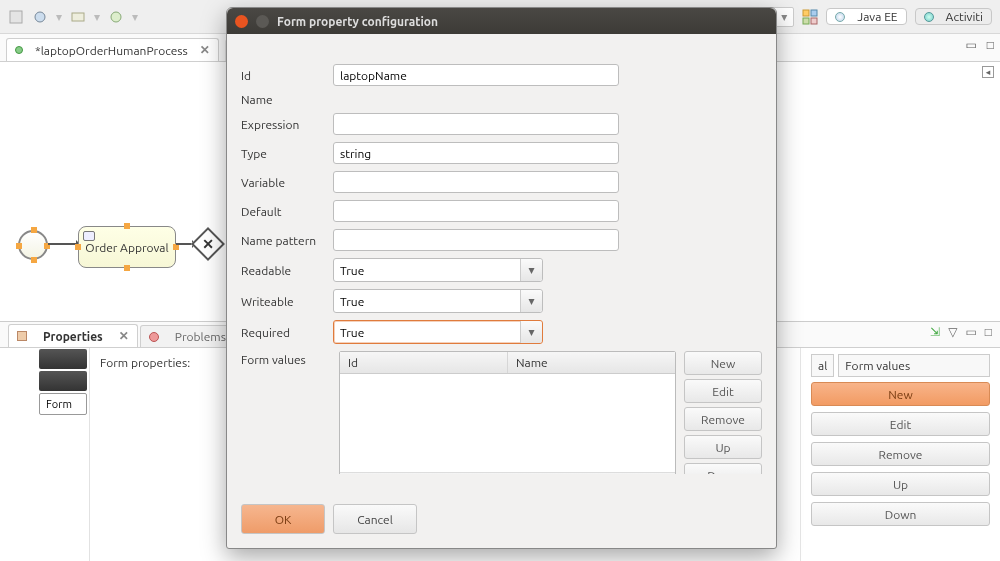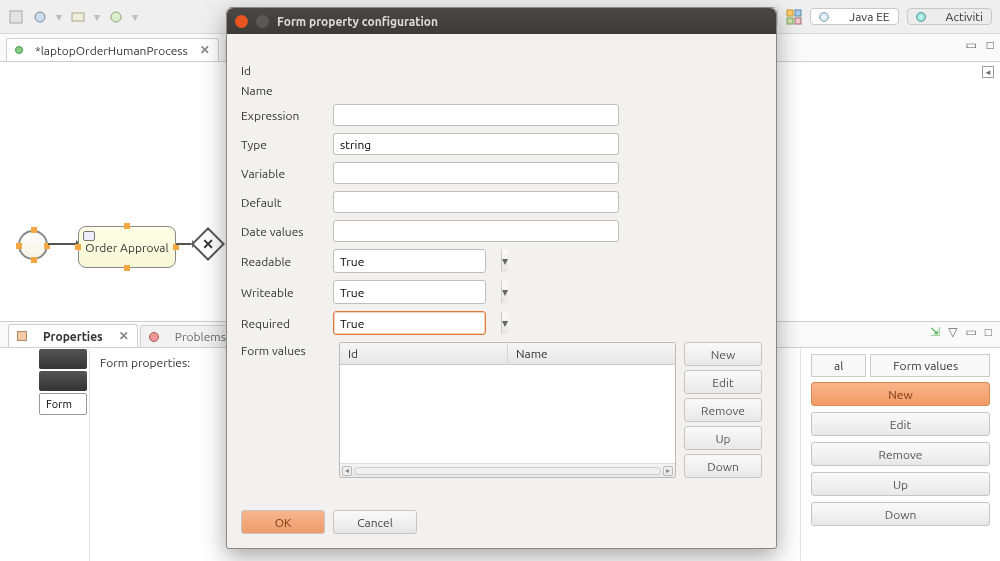--- a/index.html
+++ b/index.html
@@ -2,21 +2,21 @@
 <html><head>
 <meta charset="utf-8">
 <style>
 * { box-sizing: border-box; margin: 0; padding: 0; font-family: "Ubuntu", "Segoe UI", Arial, sans-serif; font-size: 12px; }
 body { width: 1000px; height: 561px; background: #fff; overflow: hidden; position: relative; color: #333; }
 
 
 .top-toolbar { height: 34px; border-bottom: 1px solid #d8d8d8; background: #efefef; display: flex; align-items: center; padding: 0 8px; gap: 8px; }
 .tool-ico { width: 16px; height: 16px; display: inline-block; }
 .spacer { flex: 1; }
-.persp-pill { display: flex; align-items: center; gap: 20px; padding: 1px 8px; border: 1px solid #c8c8c8; background: #fff; border-radius: 4px; }
+.persp-pill { display: flex; align-items: center; gap: 12px; padding: 1px 8px; border: 1px solid #c8c8c8; background: #fff; border-radius: 4px; }
 .persp-pill.inset { background: #ececec; }
 .small-circ { width: 10px; height: 10px; border-radius: 50%; }
 
 
 .editor-tabs { height: 28px; display: flex; align-items: flex-end; padding-left: 6px; gap: 6px; position: relative; border-bottom: 1px solid #cfcfcf; background: #fafafa; }
 .ed-tab { display: flex; align-items: center; gap: 12px; padding: 4px 8px; border: 1px solid #cfcfcf; border-bottom: none; background: #fff; border-radius: 3px 3px 0 0; }
 .ed-tab.dim { opacity: .55; }
 .close-x { color: #888; font-weight: bold; }
 .ed-ctrls { position: absolute; right: 6px; top: 4px; display: flex; gap: 10px; color: #555; }
 .ed-ctrls span { cursor: default; }
@@ -50,55 +50,55 @@
 .props-left { width: 90px; background:#fff; border-right:1px solid #e2e2e2; display:flex; flex-direction:column; }
 .props-cat { padding:4px 6px; font-size:11px; color:#fff; background:linear-gradient(#555,#333); margin:1px 2px; border-radius:2px; visibility:hidden;}
 .props-cat.shown { visibility:visible;margin-left:39px; }
 .props-cat.sel { background:#fff; color:#000; border:1px solid #999;}
 .props-main { flex:1; padding:8px 10px; position:relative; }
 .props-title { font-size:12px; margin-bottom:6px; }
 
 
 .right-side { width: 200px; border-left:1px solid #e5e5e5; display:flex; flex-direction:column; padding:6px 10px; gap:2px; }
 .rs-head { display:flex; align-items:center; gap:4px; height:22px; font-size:12px; color:#333; }
-.rs-head .minilabel { padding:4px 22px; border:1px solid #ccc; background:#f8f8f8; }
+.rs-head .minilabel { padding:4px 6px; border:1px solid #ccc; background:#f8f8f8; }
 .side-btn { margin-top:4px; height:24px; border:1px solid #c5c5c5; background:linear-gradient(#fafafa,#e8e8e8); border-radius:3px; font-size:12px; color:#555; }
 .side-btn.primary { background:linear-gradient(#f8b48a,#f29b63); color:#7a3d12; border-color:#d88a55; }
 
 
 .dialog { position: absolute; left: 226px; top: 7px; width: 551px; height: 542px; background: #f2f1f0; border: 1px solid #888; border-radius: 6px 6px 3px 3px; box-shadow: 0 8px 24px rgba(0,0,0,.35); display:flex; flex-direction:column;gap:20px; }
 .dlg-titlebar { height: 26px; background: linear-gradient(#4a4844,#3d3b37); border-radius: 6px 6px 0 0; display:flex; align-items:center; gap:8px; padding:0 8px; color:#ddd; font-size:12px; font-weight:bold; }
 .win-btn { width:13px; height:13px; border-radius:50%; }
 .win-close { background:#e95420; }
 .win-min { background:#5b5955; }
 .dlg-body { flex:1; padding: 10px 14px 0 14px; overflow:auto; }
 .form-row { display:flex; align-items:center; margin-bottom:7px; gap: 4px;}
 .form-row label { width: 88px; font-size:12px; color:#333; }
 .form-row input[type=text] { width: 286px; height:22px; border:1px solid #bdbdbd; border-radius:3px; padding:0 6px; font-size:12px; background:#fff; }
-.combo { width: 153px; height:24px; display:flex; border:1px solid #bdbdbd; border-radius:3px; background:#fff; }
+.combo { width: 210px; height:24px; display:flex; border:1px solid #bdbdbd; border-radius:3px; background:#fff; }
 .combo input { flex:1; border:none; padding:0 6px; font-size:12px; background:transparent; }
 .combo .arrow { width:22px; border-left:1px solid #ccc; display:flex; align-items:center; justify-content:center; color:#666; background:linear-gradient(#fafafa,#e6e6e6); border-radius:0 3px 3px 0;}
 .combo.focus { border-color:#e07b3c; box-shadow: 0 0 0 1px rgba(224,123,60,.35) inset; }
 
 .fv-section { display:flex; gap:10px; margin-top:4px; }
 .fv-label { width:88px; font-size:12px; color:#333; padding-top:2px;}
 .fv-table-wrap { flex:1; display:flex; gap:8px; }
 .fv-table { flex:1; border:1px solid #bbb; background:#fff; border-radius:2px; display:flex; flex-direction:column; height:136px; }
 .fv-thead { display:flex; background:linear-gradient(#f6f6f6,#e6e6e6); border-bottom:1px solid #ccc; }
 .fv-thead div { flex:1; padding:4px 8px; font-size:12px; border-right:1px solid #d6d6d6; }
 .fv-thead div:last-child { border-right:none; }
 .fv-tbody { flex:1; }
 .fv-scroll { height:14px; border-top:1px solid #ddd; background:linear-gradient(#f4f4f4,#e8e8e8); display:flex; align-items:center; padding:0 2px; gap:2px;}
 .fv-scroll .nub { width:10px; height:10px; border:1px solid #bbb; border-radius:2px; font-size:8px; text-align:center; line-height:8px; color:#888;}
 .fv-scroll .track { flex:1; height:8px; border:1px solid #ccc; border-radius:4px; background:#f0f0f0;}
 .fv-btns { width:78px; display:flex; flex-direction:column; gap:4px; }
 .fv-btns button { height:24px; border:1px solid #c5c5c5; background:linear-gradient(#fafafa,#e8e8e8); border-radius:3px; font-size:12px; color:#555;}
 
 .dlg-footer { padding: 10px 14px 14px 14px; display:flex; gap:8px; }
-.dlg-footer button { width: 84px; height:24px; border:1px solid #c5c5c5; border-radius:3px; font-size:12px; }
+.dlg-footer button { width: 84px; height:30px; border:1px solid #c5c5c5; border-radius:3px; font-size:12px; }
 .btn-ok { background:linear-gradient(#f6b68f,#ef9c69); color:#773a10; border-color:#d88a55;}
 .btn-cancel { background:linear-gradient(#fafafa,#e6e6e6); color:#444;}
 
 svg { display:block; }
 </style>
 </head>
 <body>
 
 <div class="top-toolbar">
   <span class="tool-ico">
@@ -229,20 +229,21 @@
 
 <div class="dialog">
   <div class="dlg-titlebar">
     <span class="win-btn win-close"></span>
     <span class="win-btn win-min"></span>
     <span>Form property configuration</span>
   </div>
   <div class="dlg-body">
     <div class="form-row">
       <label>Id</label>
+      <input type="text" value="laptopName" style="">
     </div>
     <div class="form-row">
       <label>Name</label>
     </div>
     <div class="form-row">
       <label>Expression</label>
       <input type="text" value="" style="">
     </div>
     <div class="form-row">
       <label>Type</label>
@@ -250,21 +251,21 @@
     </div>
     <div class="form-row">
       <label>Variable</label>
       <input type="text" value="" style="">
     </div>
     <div class="form-row">
       <label>Default</label>
       <input type="text" value="" style="">
     </div>
     <div class="form-row">
-      <label>Date values</label>
+      <label>Name pattern</label>
       <input type="text" value="" style="">
     </div>
     <div class="form-row">
       <label>Readable</label>
       <div class="combo">
         <input value="True" style="">
         <div class="arrow">▾</div>
       </div>
     </div>
     <div class="form-row">

